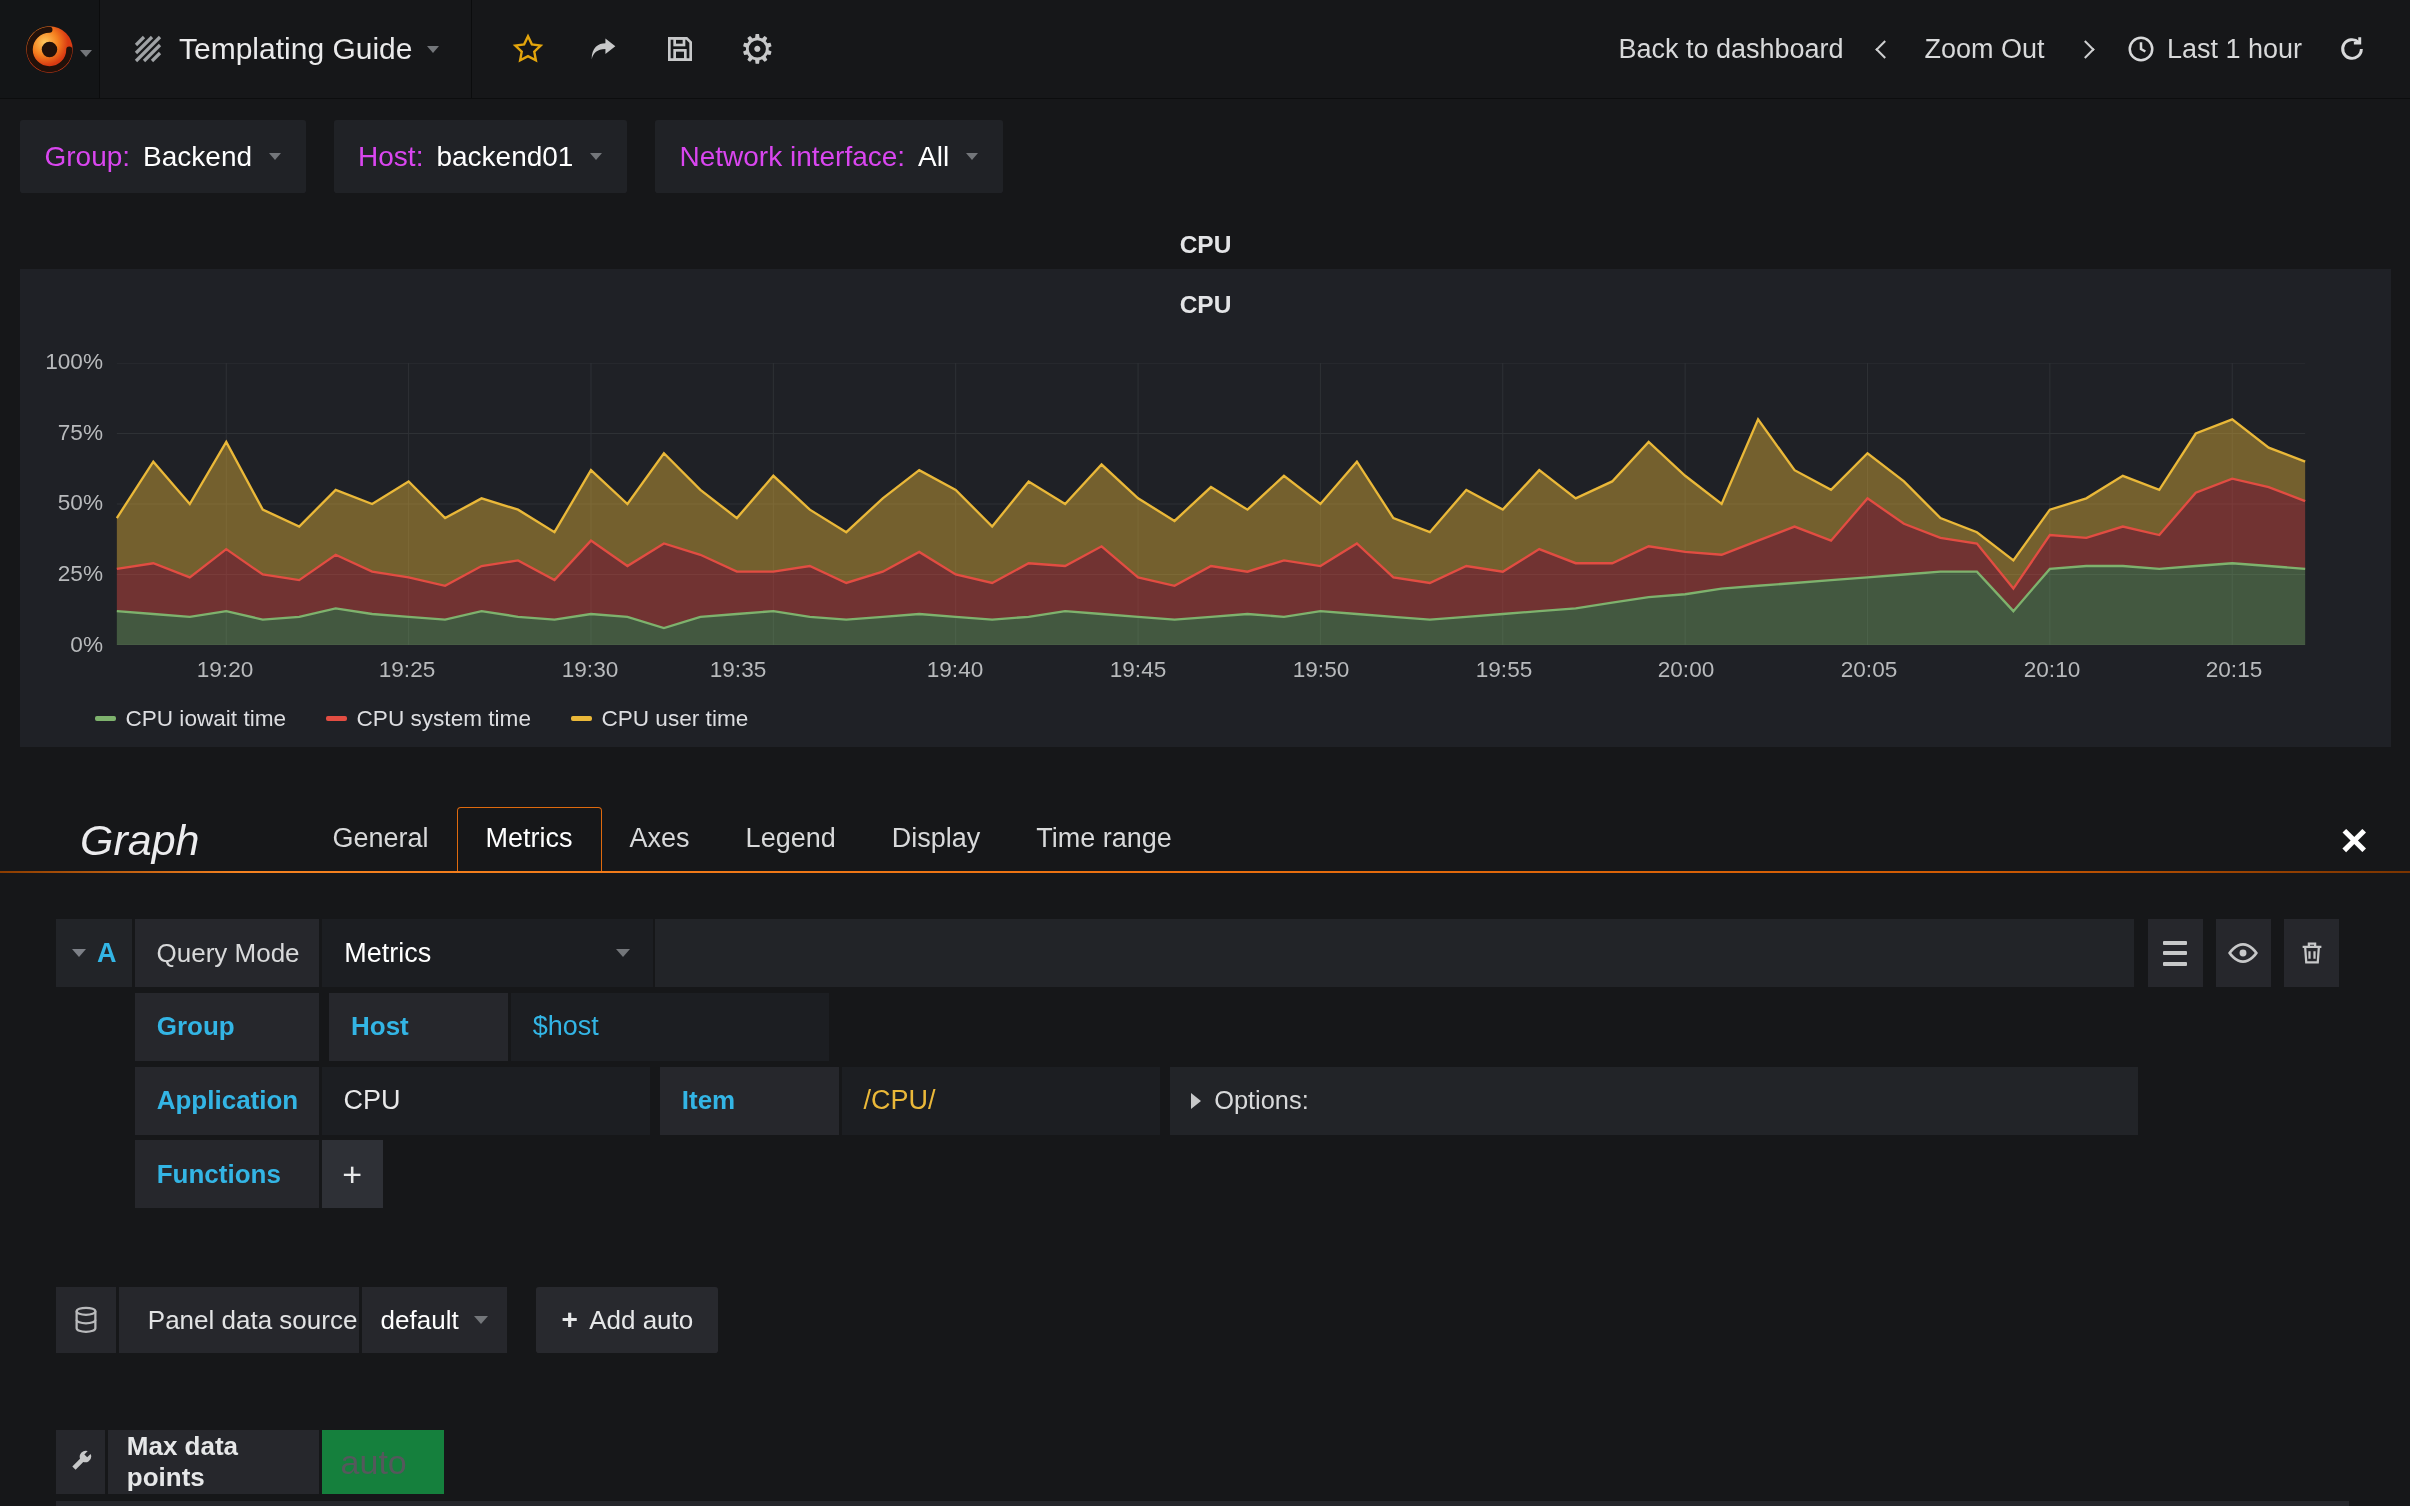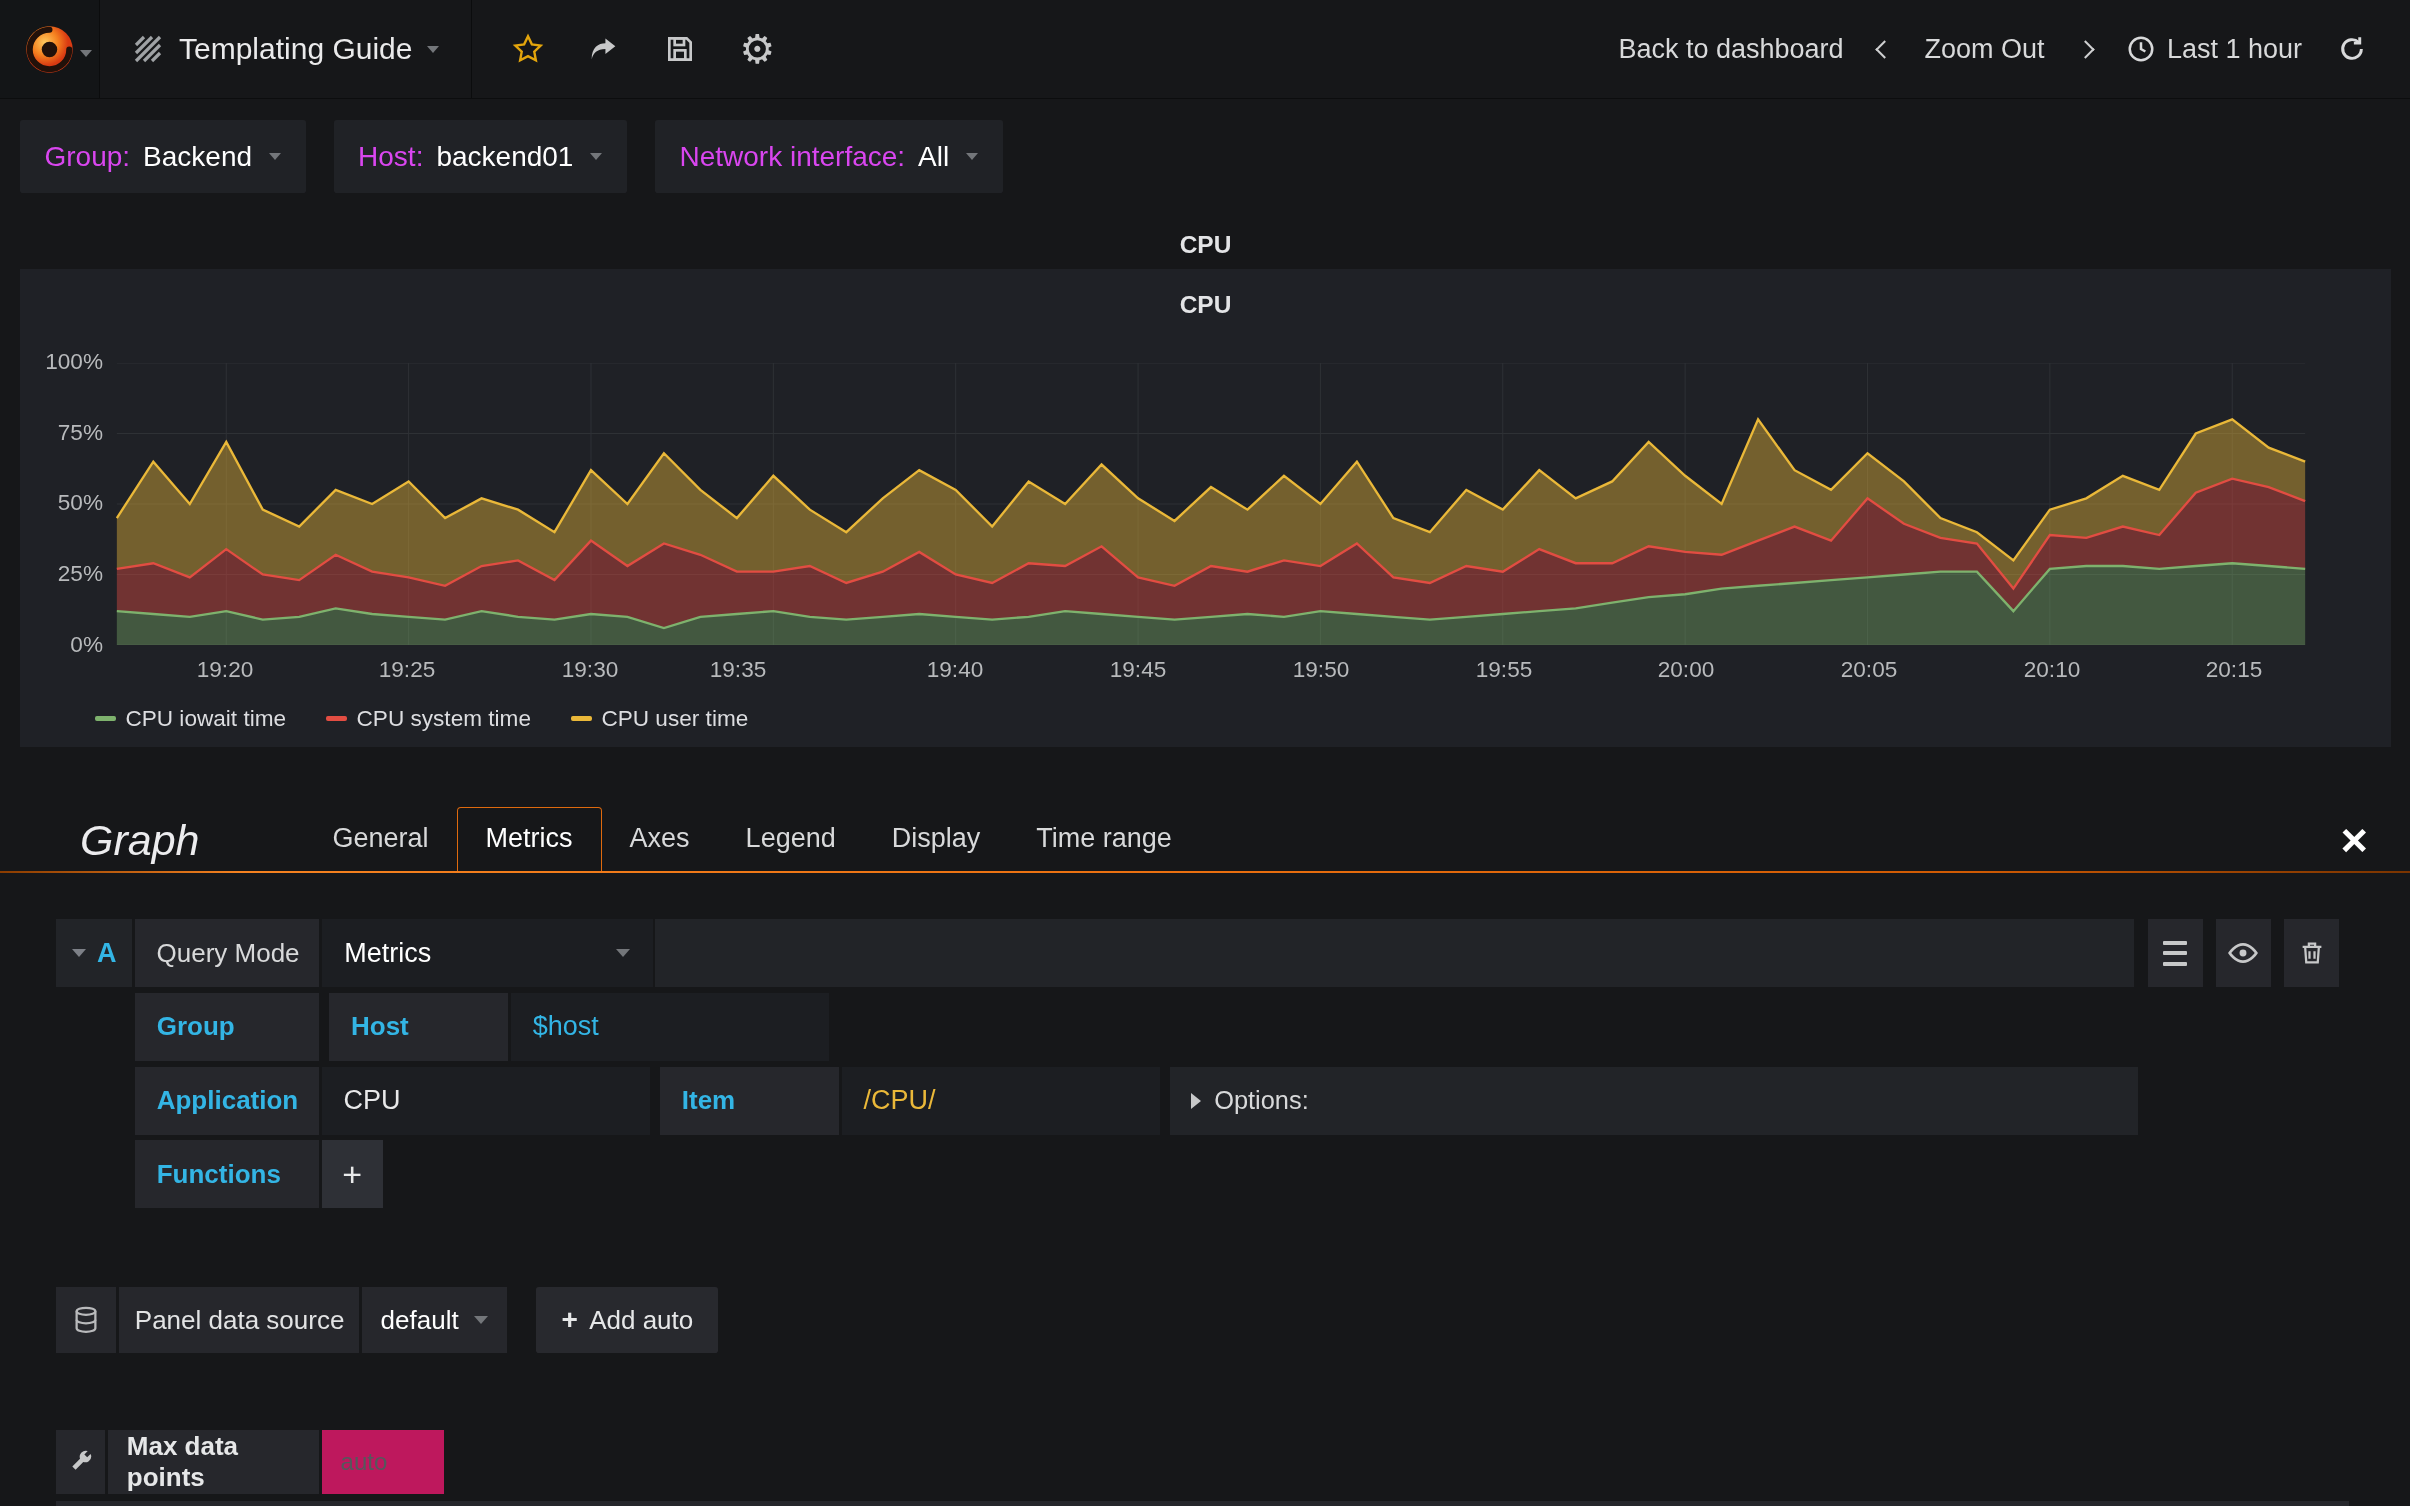--- a/index.html
+++ b/index.html
@@ -79,30 +79,30 @@
   .optionsbar{flex:1;background:#222428;margin-left:7.5px;padding-left:21px;gap:13px;font-size:25.4px;color:#d8d9da;cursor:pointer}
   .tri-right{width:0;height:0;border-top:8.5px solid transparent;border-bottom:8.5px solid transparent;border-left:10.4px solid #c7c8c9}
   .plusbtn{width:61px;background:#2e3036;justify-content:center;font-size:34px;color:#e8e9ea;cursor:pointer}
 
   .ham{display:flex;flex-direction:column;gap:6.6px}
   .ham i{display:block;width:24.5px;height:3.8px;background:#c7c8c9;border-radius:0.9px}
 
   
   .ds-row{display:flex;column-gap:2.8px;height:66px;margin:79px 0 0 56px}
   .ds-icon{width:60px;background:#26272c;justify-content:center;cursor:pointer}
-  .ds-label{width:240px;background:#26272c;padding-left:16px;font-size:26px;color:#e2e3e4}
+  .ds-label{width:240px;background:#26272c;padding-left:29px;font-size:26px;color:#e2e3e4}
   .ds-dd{width:145px;background:#26272c;padding:0 19px;justify-content:space-between;font-size:26px;color:#fff;cursor:pointer}
   .add-query{margin-left:27px;background:#28292e;width:182px;justify-content:center;gap:11.3px;font-size:26px;color:#e6e7e8;border-radius:2.8px;cursor:pointer}
   .plus-glyph{font-size:28px;font-weight:bold;color:#e6e7e8}
 
   
   .mdp-row{display:flex;column-gap:2.8px;height:64px;margin:77px 0 0 56px}
   .mdp-icon{width:49px;background:#26272c;justify-content:center}
   .mdp-label{width:211px;background:#26272c;padding-left:19px;font-size:26px;font-weight:bold;color:#e6e7e8;display:flex;align-items:center}
-  .mdp-input{width:122px;background:#be185d;border:none;outline:none;padding-left:19px;font-size:24px;color:#d8d9da;font-family:inherit}
+  .mdp-input{width:122px;background:#15803d;border:none;outline:none;padding-left:19px;font-size:34px;color:#d8d9da;font-family:inherit}
   .mdp-input::placeholder{color:#55585c}
 
   .bottom-strip{position:absolute;left:56px;right:62px;bottom:0;height:5.6px;background:#26272c}
 </style>
 </head>
 <body>
 
 <div class="navbar">
   <div class="logo-box">
     <svg width="55" height="55" viewBox="0 0 64 64">

